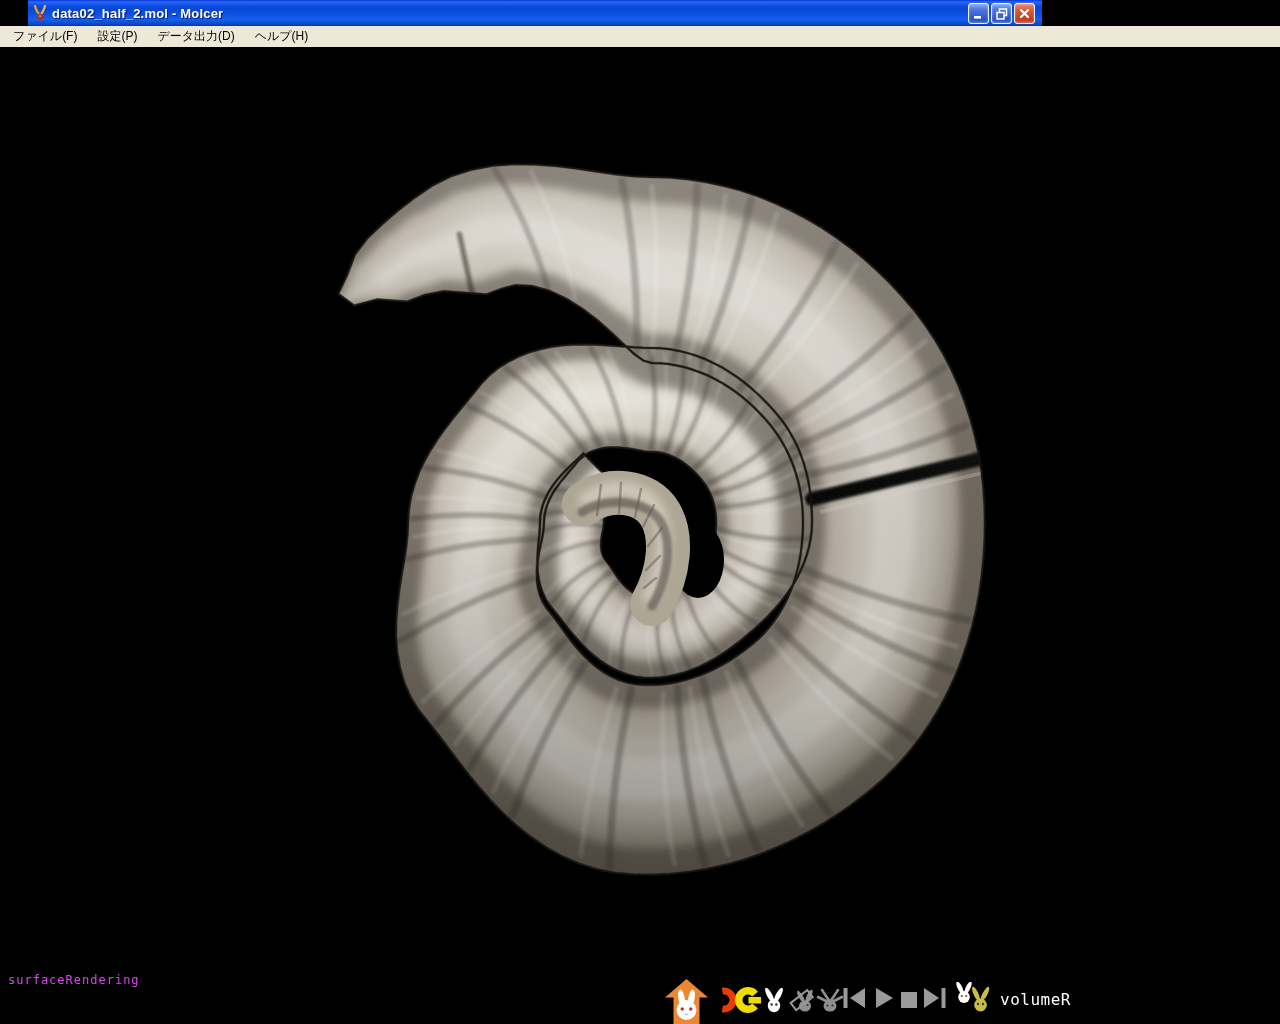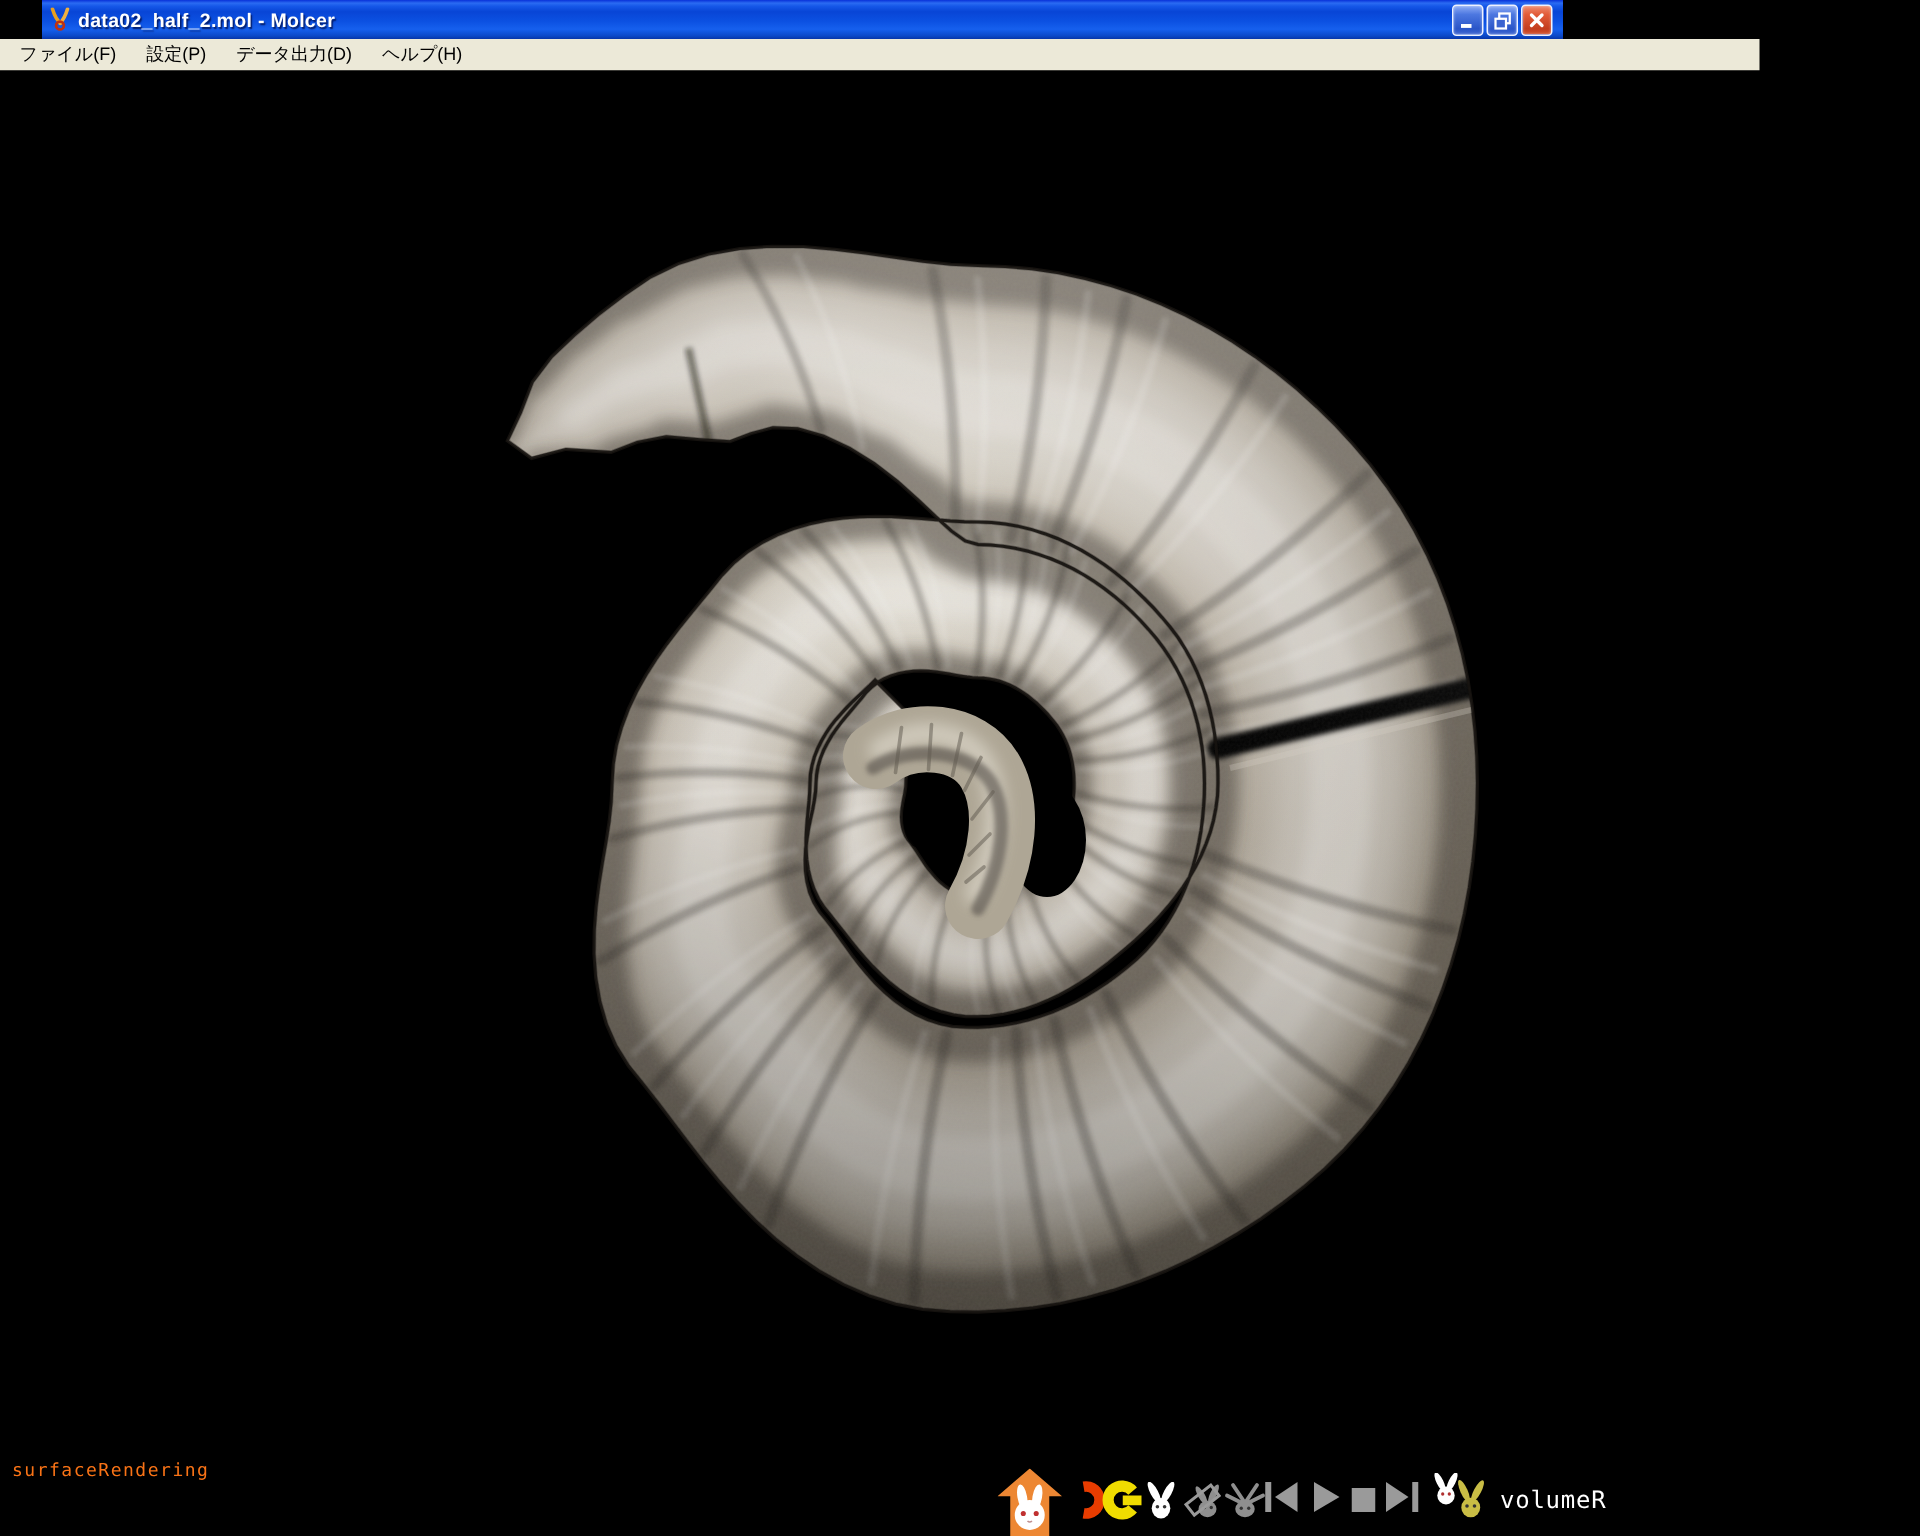--- a/index.html
+++ b/index.html
@@ -24,31 +24,31 @@
     width:21px;height:21px;border-radius:3px;border:1px solid #eef2ff;
     box-sizing:border-box;display:flex;align-items:center;justify-content:center;
     background:linear-gradient(180deg,#8cabf5 0%,#4c77e0 30%,#2a55c8 80%,#3a63d0 100%);
     box-shadow:inset 0 0 2px rgba(255,255,255,.5);
   }
   .win-btn.close{
     background:linear-gradient(180deg,#ee8a6e 0%,#e25b38 30%,#c33d1e 80%,#d0502c 100%);
   }
   
   .menubar{
-    position:absolute;left:0;top:26px;width:1173px;height:21px;
+    position:absolute;left:0;top:26px;width:1280px;height:21px;
     background:#ece9d8;display:flex;align-items:center;
     font-size:12px;color:#000;padding-left:6px;box-sizing:border-box;
   }
   .menubar .menu-item{padding:2px 7px;margin-right:6px;cursor:default;white-space:nowrap;}
   
   .viewport{
     position:absolute;left:0;top:47px;width:1280px;height:977px;background:#000;
   }
   .status-text{
-    position:absolute;left:8px;top:926px;color:#f97316;
+    position:absolute;left:8px;top:926px;color:#d946ef;
     font-family:"DejaVu Sans Mono",monospace;font-size:12px;letter-spacing:1px;
   }
   .volume-label{
     position:absolute;left:1000px;top:943px;color:#fff;
     font-family:"DejaVu Sans Mono",monospace;font-size:16px;letter-spacing:.5px;
   }
   .tb-icon{position:absolute;}
   #fossil{position:absolute;left:0;top:0;}
 </style>
 </head>

